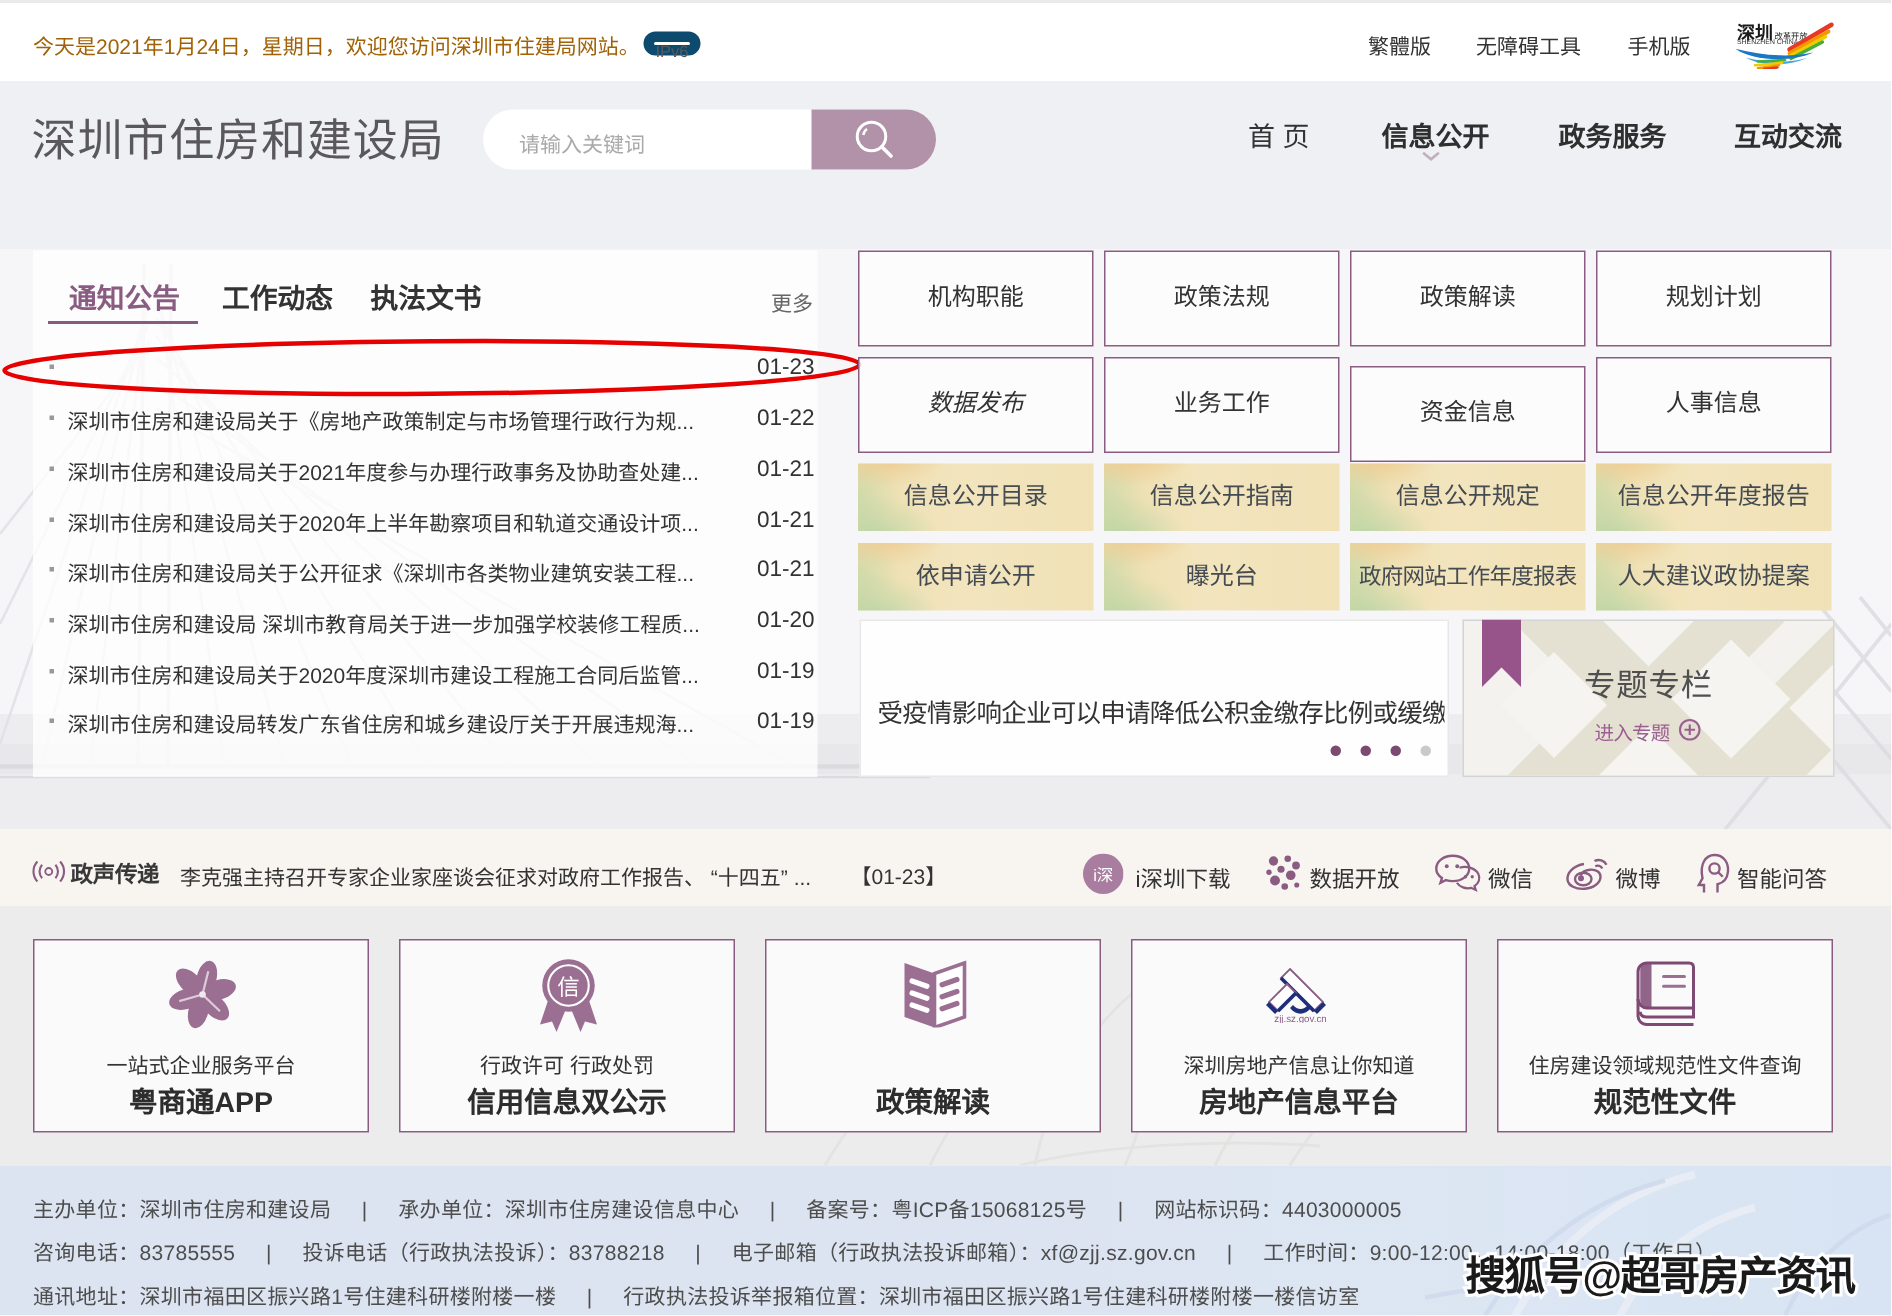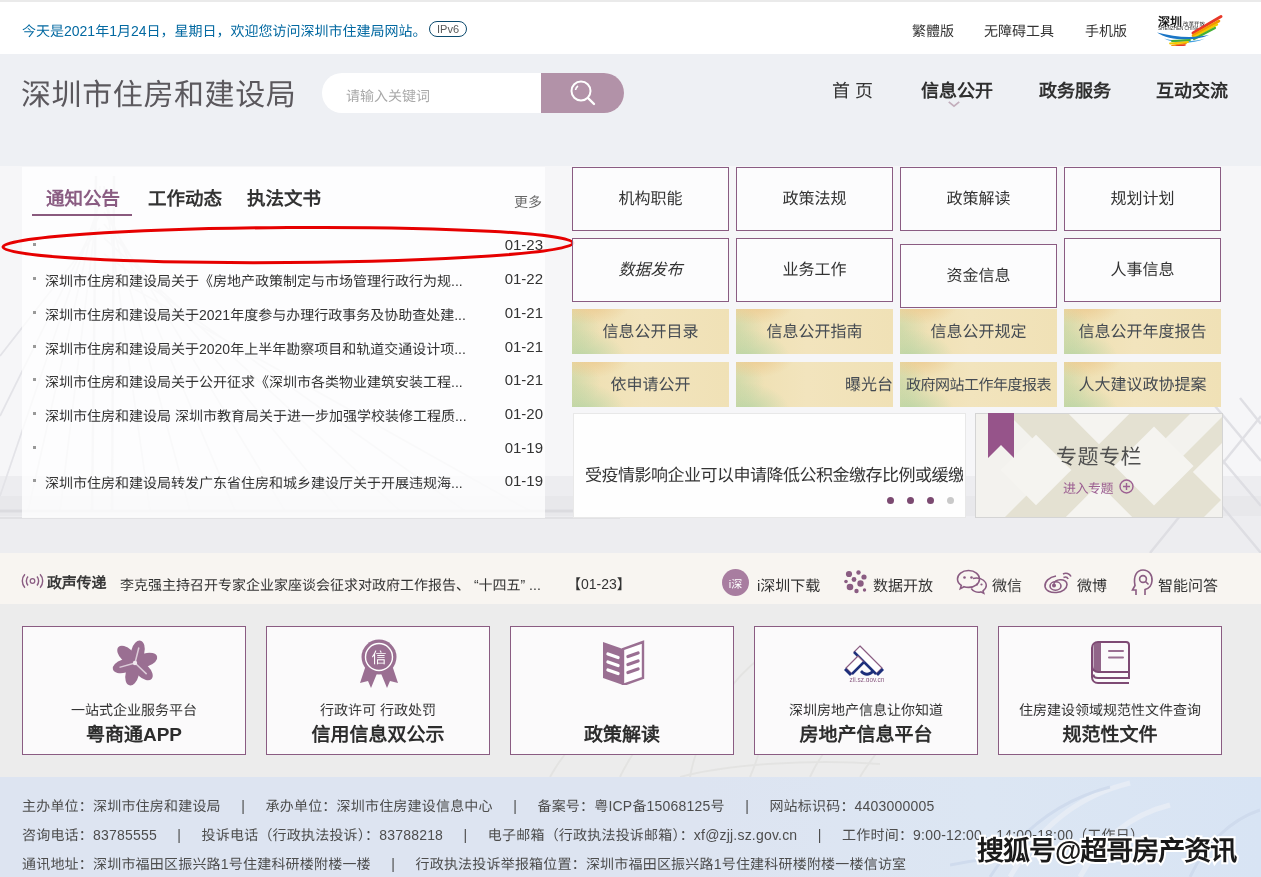--- a/index.html
+++ b/index.html
@@ -2,22 +2,22 @@
 <html lang="zh-CN"><head>
 <meta charset="utf-8">
 <title>深圳市住房和建设局</title>
 <style>
   * { margin:0; padding:0; box-sizing:border-box; }
   html,body { width:1261px; height:877px; overflow:hidden; }
   body { font-family:"Liberation Sans",sans-serif; position:relative; background:#fff; }
   .abs { position:absolute; }
   
   .topbar { left:0; top:0; width:1261px; height:54px; background:#fff; border-top:2px solid #eaeaea; }
-  .tb-txt { left:22px; top:20px; font-size:14px; color:#0369a1; }
-  .ipv6 { left:429px; top:21px; width:38px; height:16px; border:1px solid #0c4a6e; border-radius:9px; font-size:11px; color:#595959; text-align:center; line-height:14px; }
+  .tb-txt { left:22px; top:20px; font-size:14px; color:#a16207; }
+  .ipv6 { left:429px; top:21px; width:38px; height:16px; border:7px solid #0c4a6e; border-radius:9px; font-size:11px; color:#595959; text-align:center; line-height:14px; }
   .tb-link { top:20px; font-size:14px; color:#333; }
   
   .header { left:0; top:54px; width:1261px; height:112px; background:#eef0f4; }
   .site-title { left:21px; top:76px; font-size:30px; line-height:38px; color:#5b585d; letter-spacing:0.6px; }
   .search { left:322px; top:73px; width:302px; height:40px; background:#fff; border-radius:20px; }
   .search-ph { left:346px; top:85px; font-size:14px; color:#a9a9a9; }
   .search-btn { left:541px; top:73px; width:83px; height:40px; background:#b292a8; border-radius:0 20px 20px 0; }
   .nav-a { top:76px; font-size:18px; color:#333; }
   .nav-b { top:76px; font-size:18px; color:#2f2f2f; font-weight:bold; }
   
@@ -166,20 +166,21 @@
     <span class="tt">深圳市住房和建设局关于公开征求《深圳市各类物业建筑安装工程...</span>
     <span class="dt">01-21</span>
   </div>
 <div class="abs news" style="top:405px;">
     <i class="bu"></i>
     <span class="tt">深圳市住房和建设局 深圳市教育局关于进一步加强学校装修工程质...</span>
     <span class="dt">01-20</span>
   </div>
 <div class="abs news" style="top:439px;">
     <i class="bu"></i>
+    <span class="tt">深圳市住房和建设局关于2020年度深圳市建设工程施工合同后监管...</span>
     <span class="dt">01-19</span>
   </div>
 <div class="abs news" style="top:472px;">
     <i class="bu"></i>
     <span class="tt">深圳市住房和建设局转发广东省住房和城乡建设厅关于开展违规海...</span>
     <span class="dt">01-19</span>
   </div>
 
 <svg class="abs" style="left:0px;top:222px;" width="590" height="48" viewBox="0 0 590 48">
   <ellipse cx="288" cy="23" rx="285" ry="17.5" fill="none" stroke="#e60000" stroke-width="3" transform="rotate(-0.4 292 23)"></ellipse>
@@ -191,21 +192,21 @@
 <div class="abs gbox" style="left:1064px;top:167px;line-height:62px;">规划计划</div>
 <div class="abs gbox" style="left:572px;top:238px;line-height:62px;font-style:italic;">数据发布</div>
 <div class="abs gbox" style="left:736px;top:238px;line-height:62px;">业务工作</div>
 <div class="abs gbox" style="left:900px;top:244px;line-height:62px;">资金信息</div>
 <div class="abs gbox" style="left:1064px;top:238px;line-height:62px;">人事信息</div>
 <div class="abs tbox" style="left:572px;top:309px;line-height:45px;">信息公开目录</div>
 <div class="abs tbox" style="left:736px;top:309px;line-height:45px;">信息公开指南</div>
 <div class="abs tbox" style="left:900px;top:309px;line-height:45px;">信息公开规定</div>
 <div class="abs tbox" style="left:1064px;top:309px;line-height:45px;">信息公开年度报告</div>
 <div class="abs tbox" style="left:572px;top:362px;line-height:45px;">依申请公开</div>
-<div class="abs tbox" style="left:736px;top:362px;line-height:45px;text-align:right;">曝光台</div>
+<div class="abs tbox" style="left:736px;top:362px;line-height:45px;">曝光台</div>
 <div class="abs tbox" style="left:900px;top:362px;line-height:45px;font-size:15px;letter-spacing:-0.5px;">政府网站工作年度报表</div>
 <div class="abs tbox" style="left:1064px;top:362px;line-height:45px;">人大建议政协提案</div>
 
 <div class="abs banner"></div>
 <div class="abs banner-t">受疫情影响企业可以申请降低公积金缴存比例或缓缴</div>
 <div class="abs dot" style="left:887px;"></div>
 <div class="abs dot" style="left:907px;"></div>
 <div class="abs dot" style="left:927px;"></div>
 <div class="abs dot" style="left:947px;background:#c9c9c9;"></div>
 

